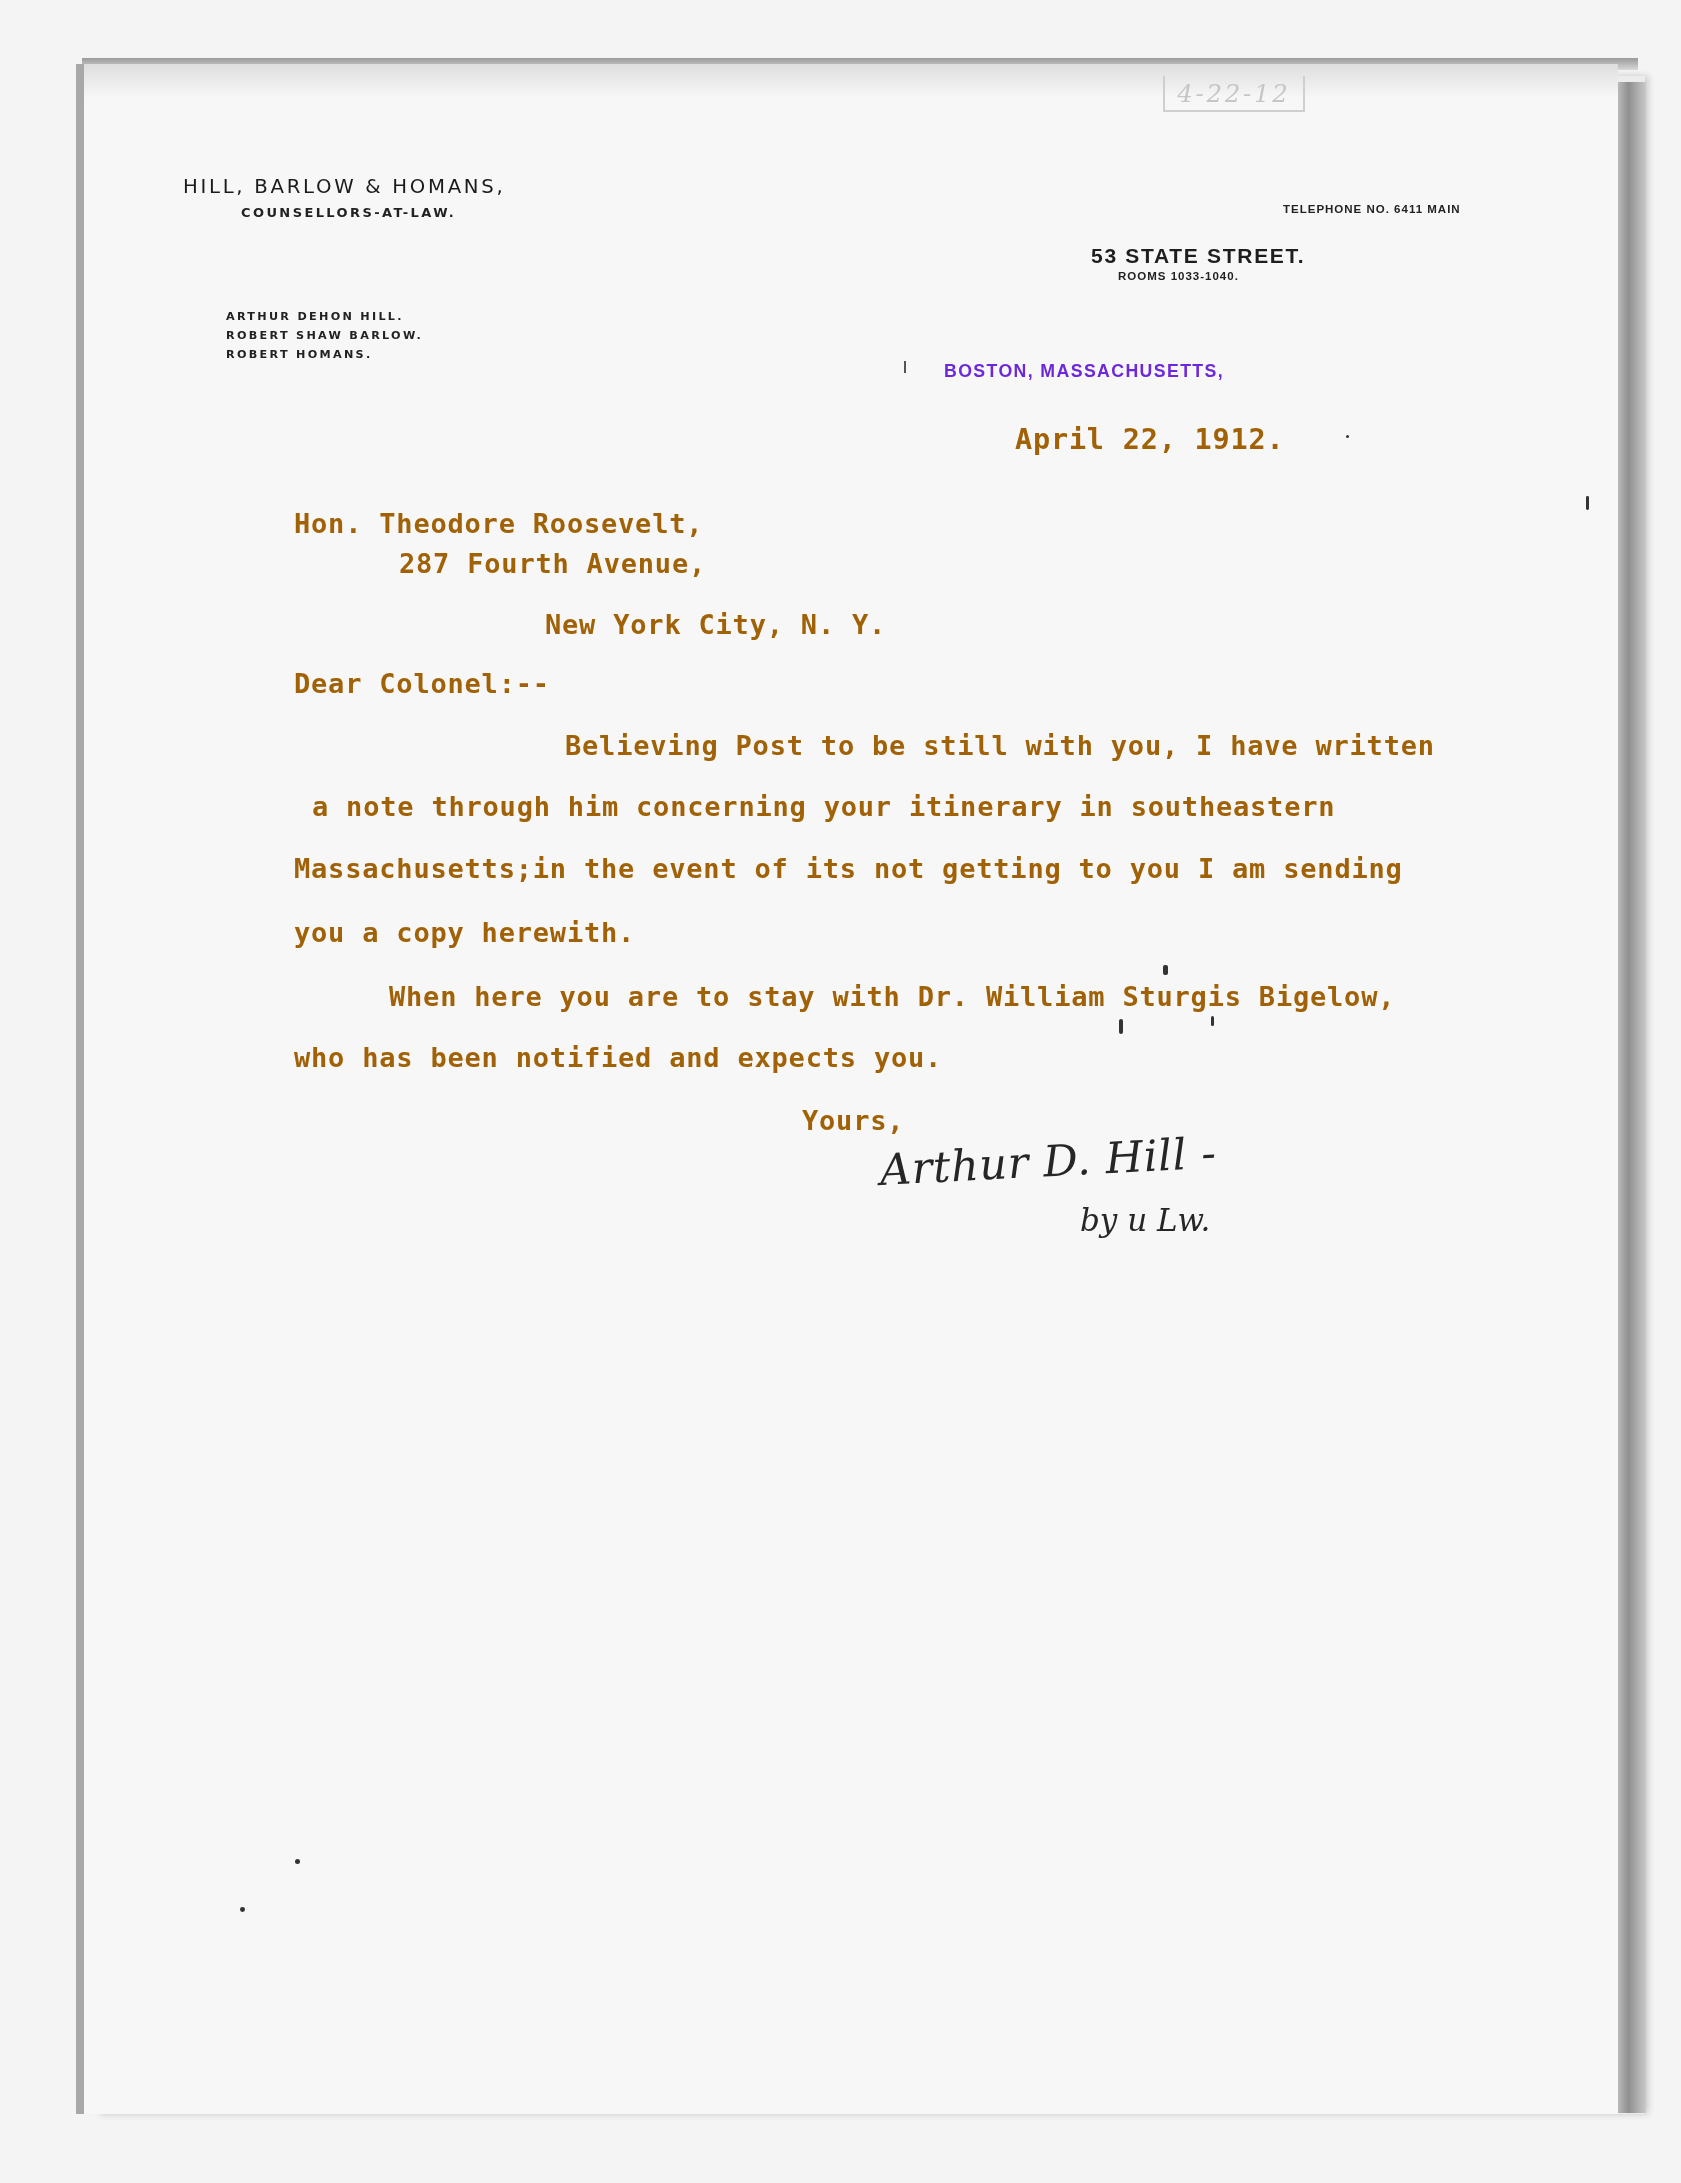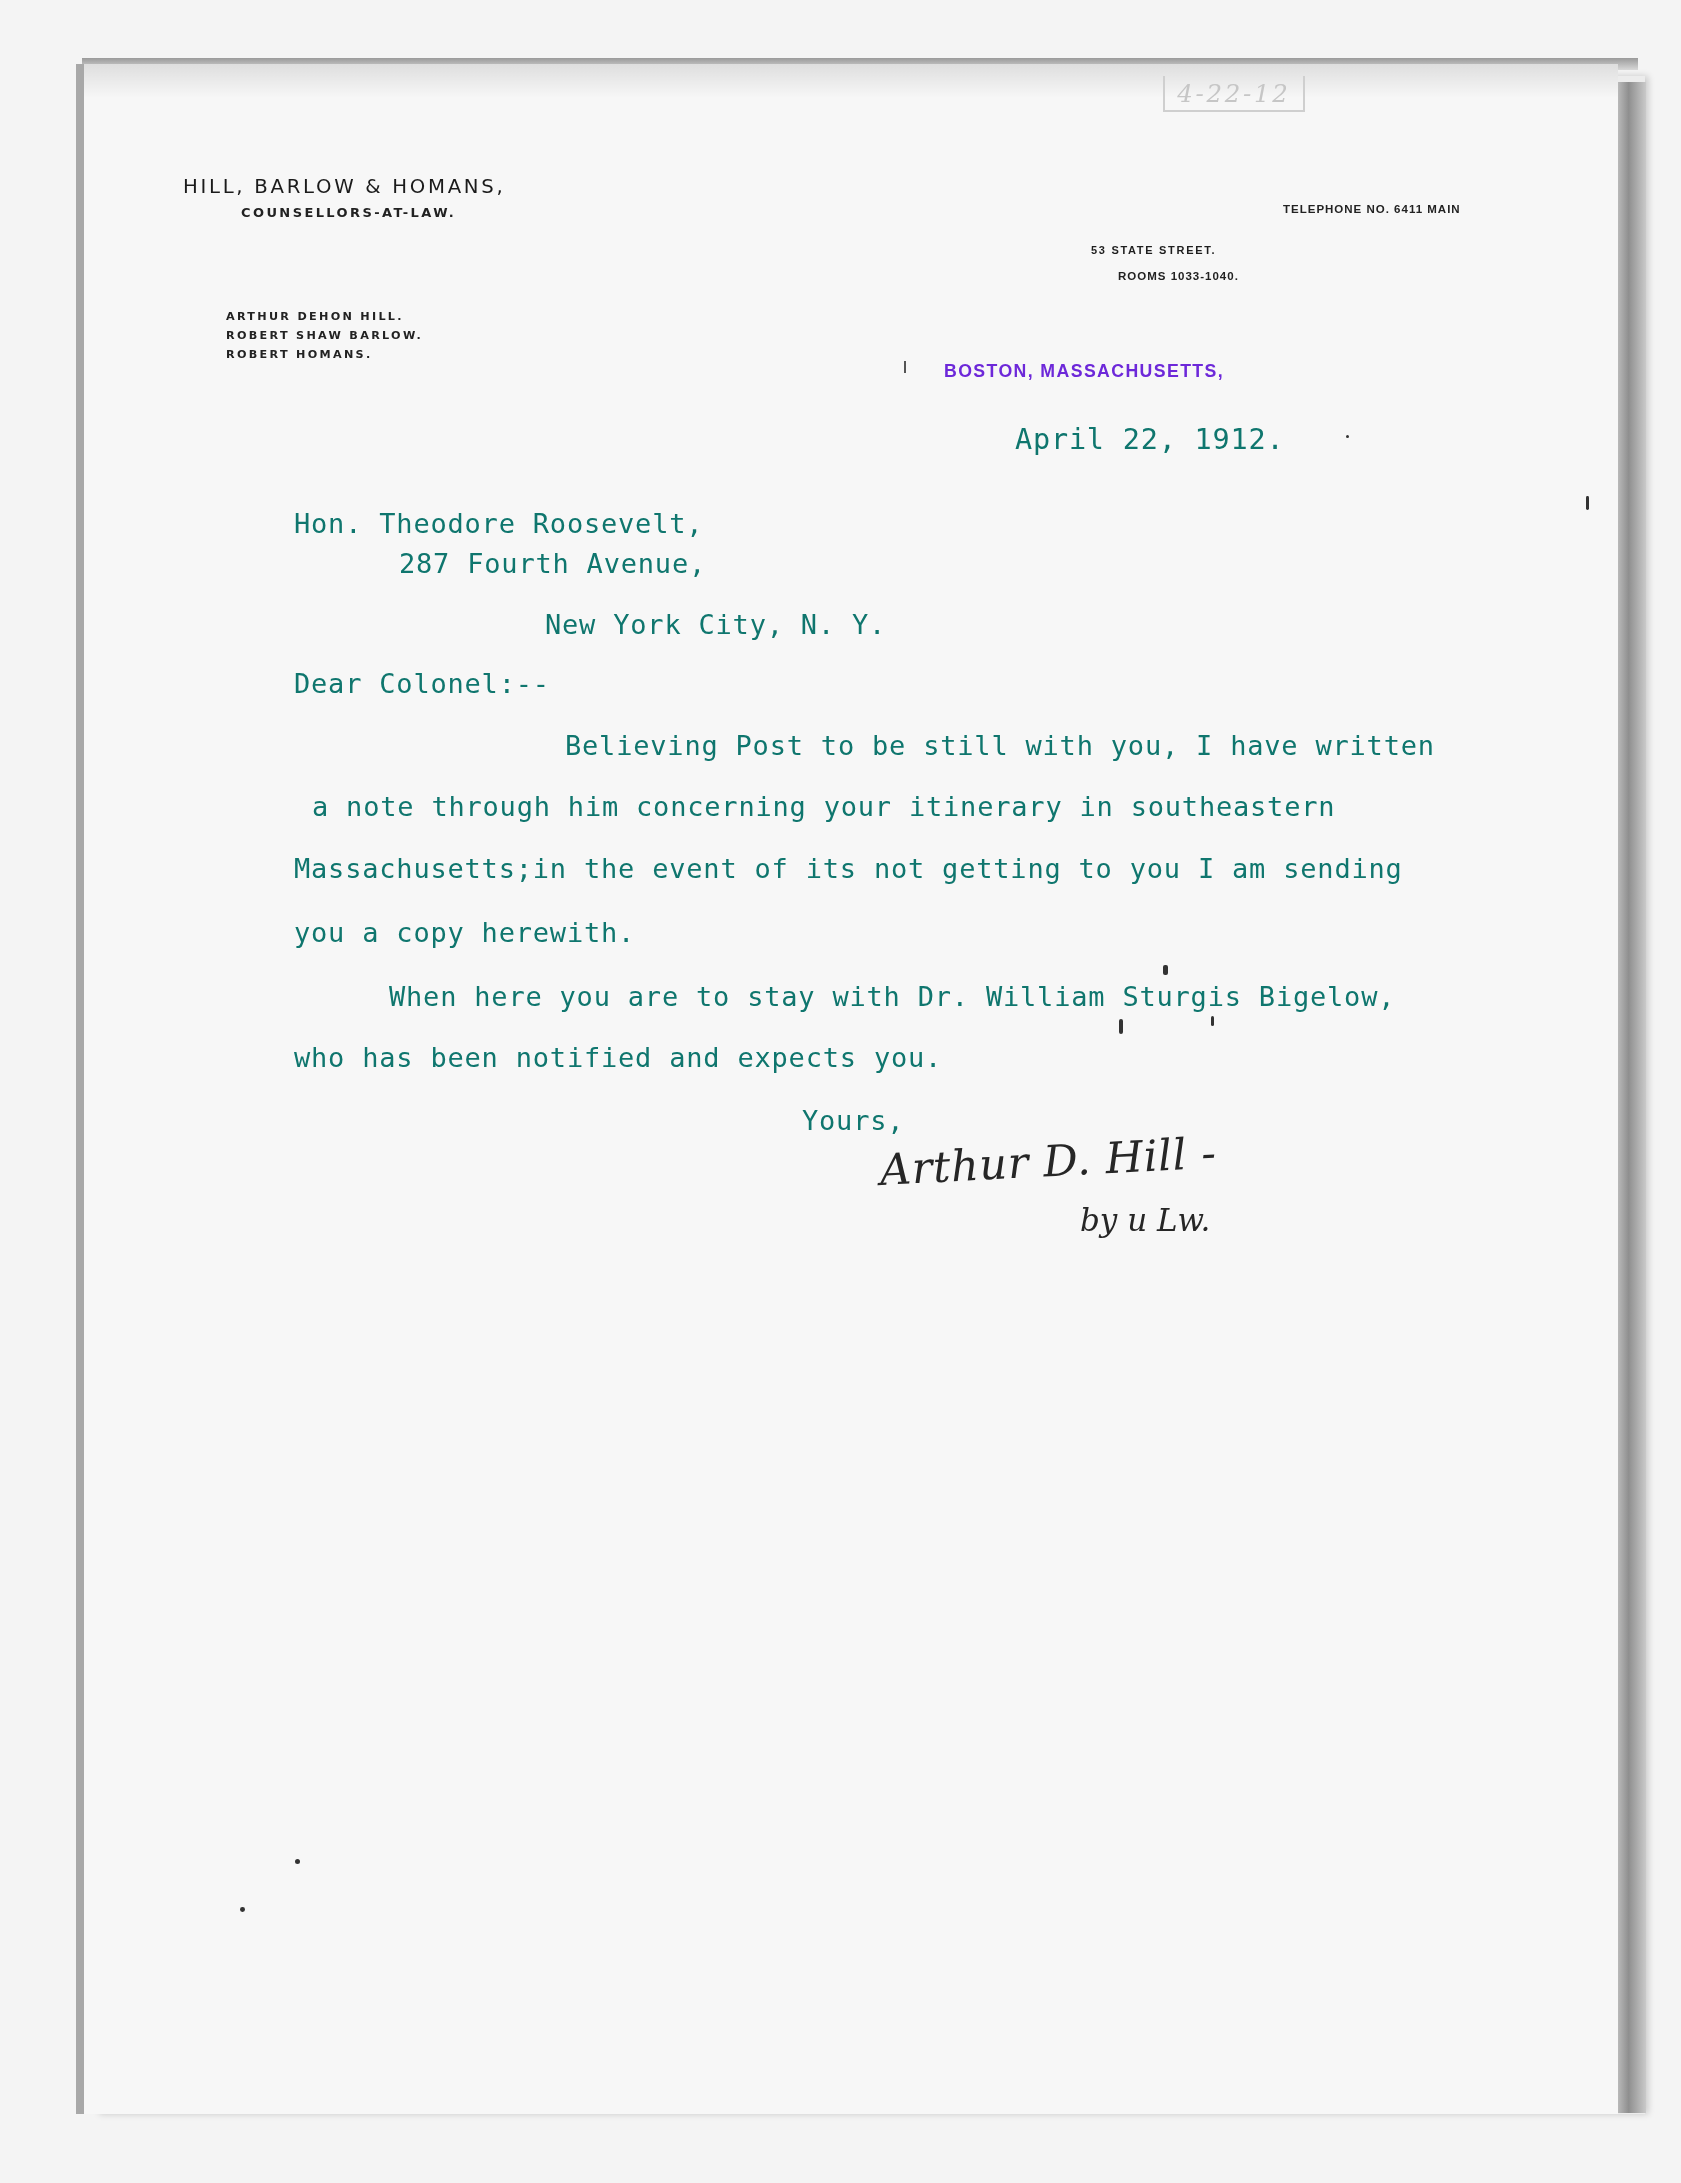--- a/index.html
+++ b/index.html
@@ -74,21 +74,21 @@
       font-family: "Liberation Sans", sans-serif;
       font-weight: bold;
       font-size: 11.5px;
       letter-spacing: 1px;
       color: #222;
       margin-top: 44px;
     }
     .addr-street {
       font-family: "Liberation Sans", sans-serif;
       font-weight: bold;
-      font-size: 11px;
+      font-size: 21px;
       letter-spacing: 1.7px;
       color: #1e1e1e;
     }
     .addr-rooms {
       font-family: "Liberation Sans", sans-serif;
       font-weight: bold;
       font-size: 11.5px;
       letter-spacing: 1px;
       color: #222;
     }
@@ -97,22 +97,22 @@
       font-weight: bold;
       font-size: 17.7px;
       letter-spacing: 1.4px;
       color: #6d28d9;
     }
 
     
     .tw {
       font-family: "DejaVu Sans Mono", monospace;
       font-size: 27px;
-      font-weight: normal;
-      color: #0f766e;
+      font-weight: bold;
+      color: #a16207;
       letter-spacing: 0.8px;
     }
     .tw-date { font-size: 28.5px; }
 
     .pencil-note {
       font-family: "DejaVu Serif", serif;
       font-style: italic;
       font-size: 24.5px;
       color: #c6c6c6;
       border: 2px solid #cfcfcf;

